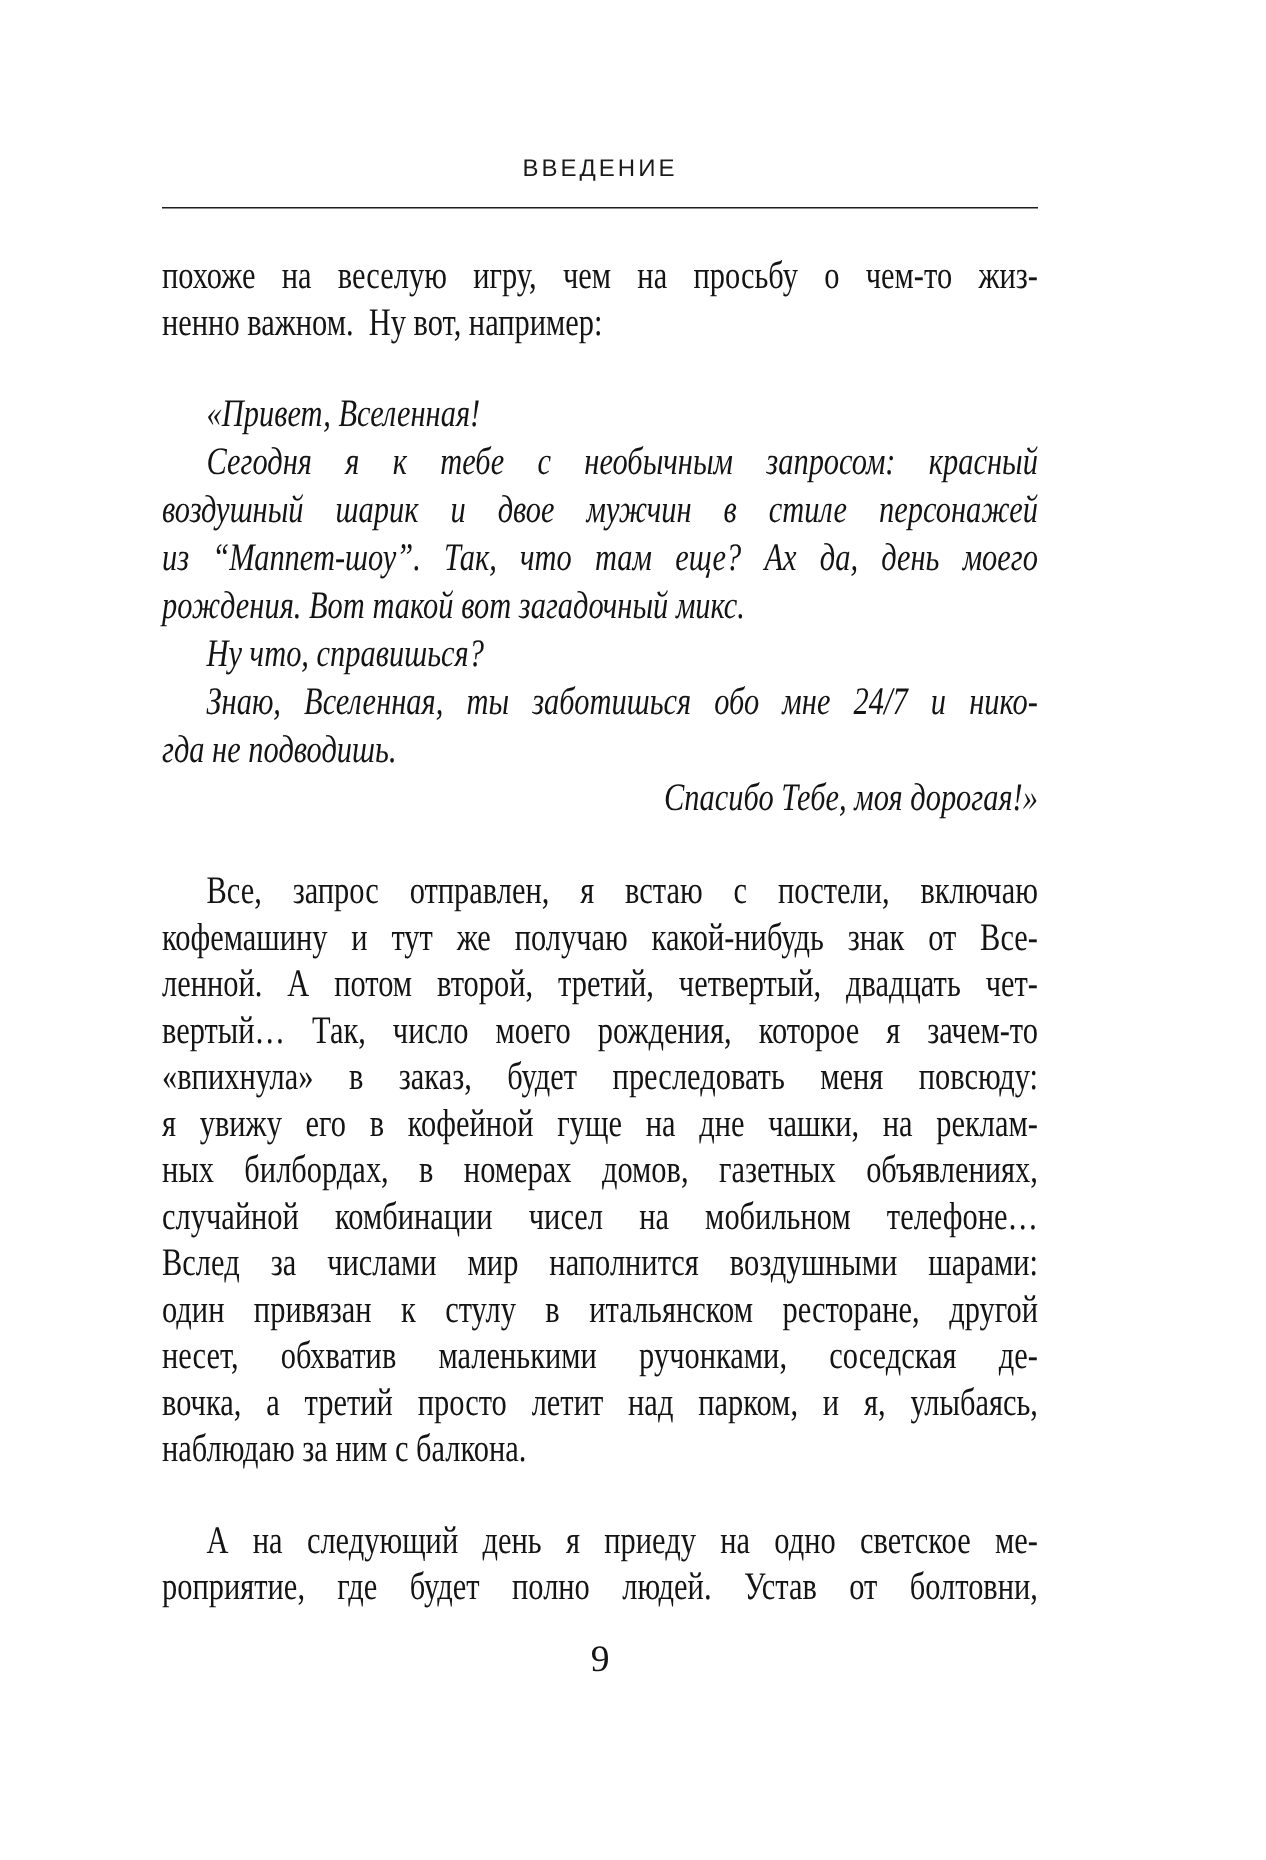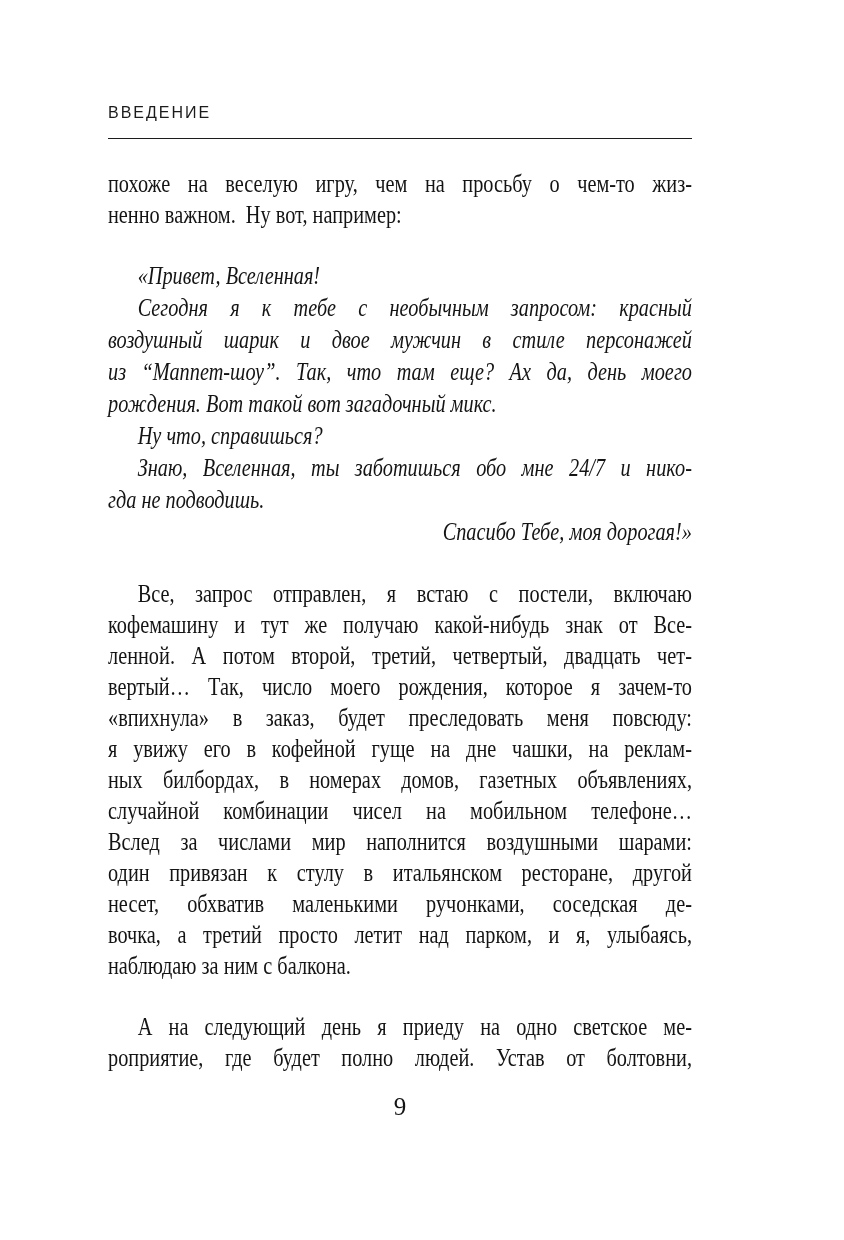--- a/index.html
+++ b/index.html
@@ -15,21 +15,21 @@
     overflow: hidden;
     background: #ffffff;
   }
   .content {
     position: absolute;
     left: 108px; top: 0;
     width: 584px;
   }
   .running-head {
     margin-top: 103px;
-    text-align: left;
+    text-align: center;
     font-family: "Liberation Sans", sans-serif;
     font-size: 16px;
     line-height: 20px;
     letter-spacing: 2px;
     color: #1b1b1b;
   }
   .rule {
     margin-top: 15px;
     border-top: 1.6px solid #1c1c1c;
     height: 0;

